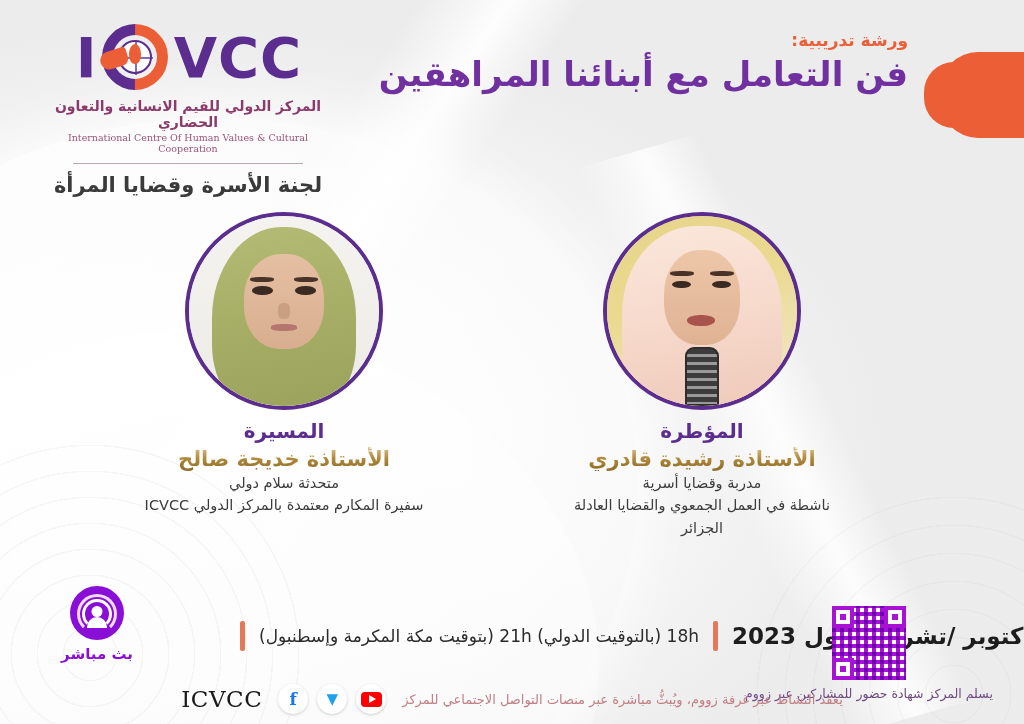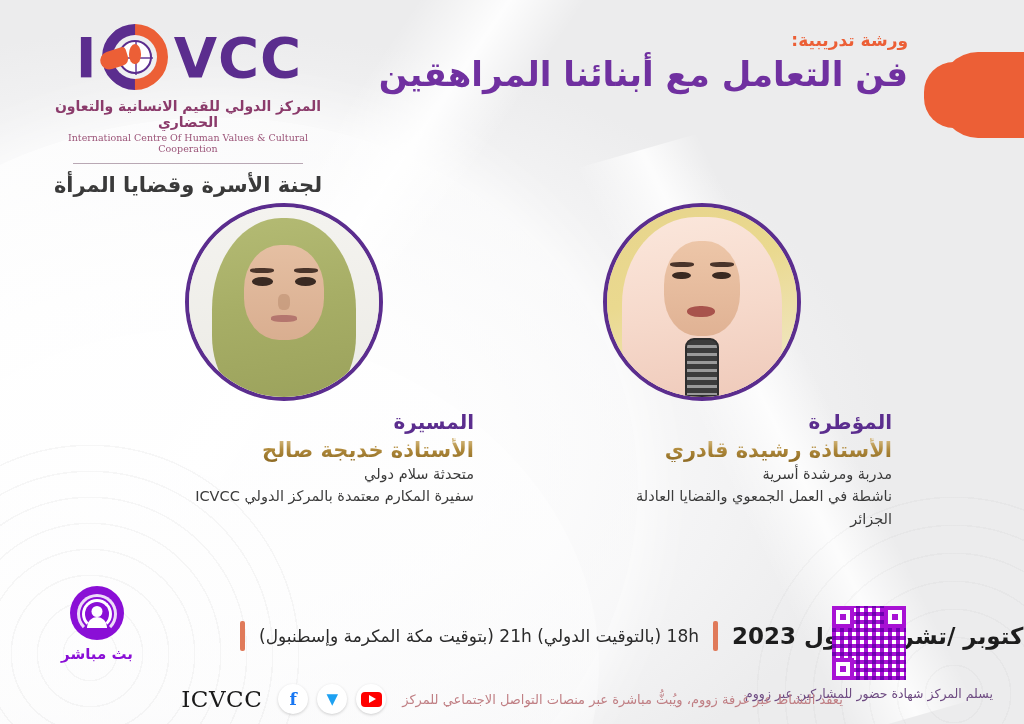--- a/index.html
+++ b/index.html
@@ -197,22 +197,23 @@
     font-weight: bold;
     color: #7030a0;
     line-height: 1.25;
     white-space: nowrap;
     text-align: right;
   }
 
   
   .speaker {
     position: absolute;
-    top: 203px;
+    top: 212px;
     width: 380px;
+    text-align: center;
   }
   .speaker-left  { left: 94px; }
   .speaker-right { left: 512px; }
 
   .portrait {
     width: 198px; height: 198px;
     margin: 0 auto;
     border-radius: 50%;
     border: 4px solid #5b2d8e;
     overflow: hidden;
@@ -534,21 +535,21 @@
         <span class="brow r"></span>
         <span class="eye l"></span>
         <span class="eye r"></span>
         <span class="mouth"></span>
         <span class="mic"></span>
       </div>
     </div>
     <div class="role">المؤطرة</div>
     <div class="sp-name">الأستاذة رشيدة قادري</div>
     <div class="bio">
-      <div class="bio-line">مدربة ومرشدة  أسرية</div>
+      <div class="bio-line">مدربة وقضايا  أسرية</div>
       <div class="bio-line">ناشطة في العمل الجمعوي والقضايا العادلة</div>
       <div class="bio-line">الجزائر</div>
     </div>
   </div>
 
   <div class="live-badge">
     <div class="live-circle">
       <span class="wave2"></span>
       <span class="wave"></span>
       <span class="head"></span>

